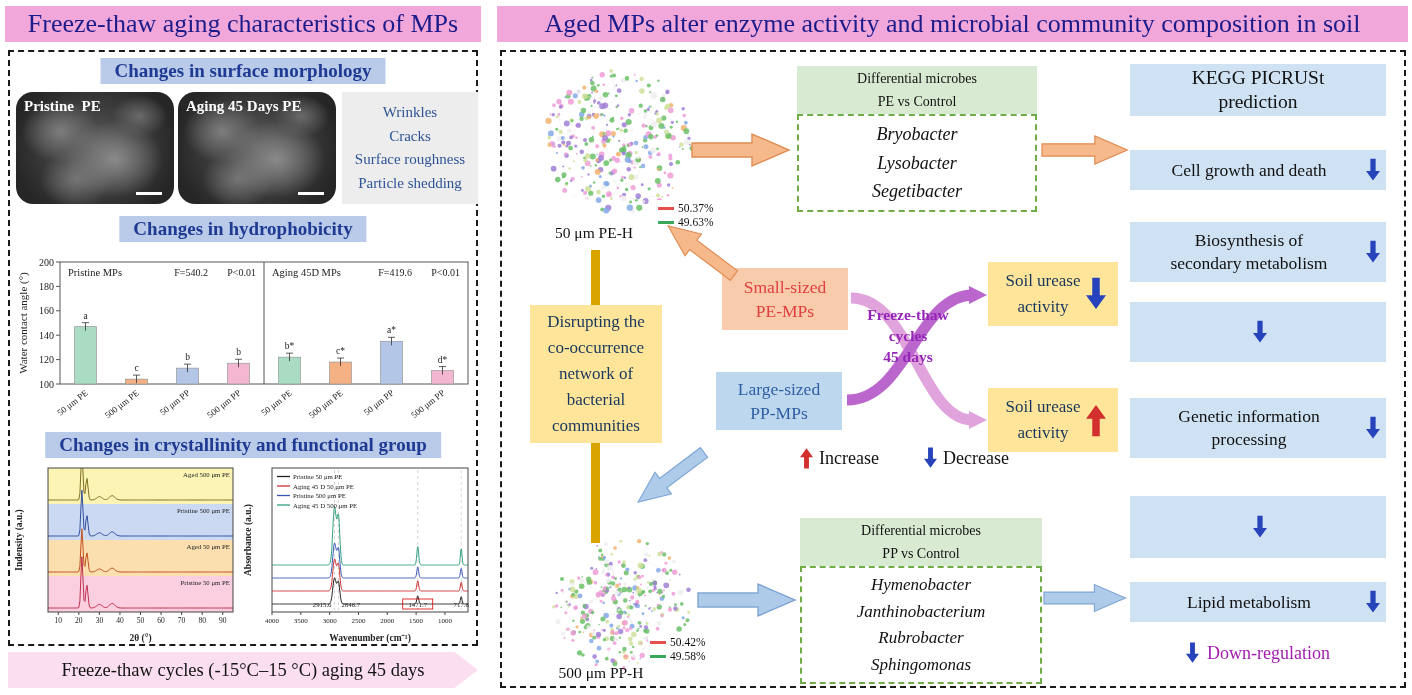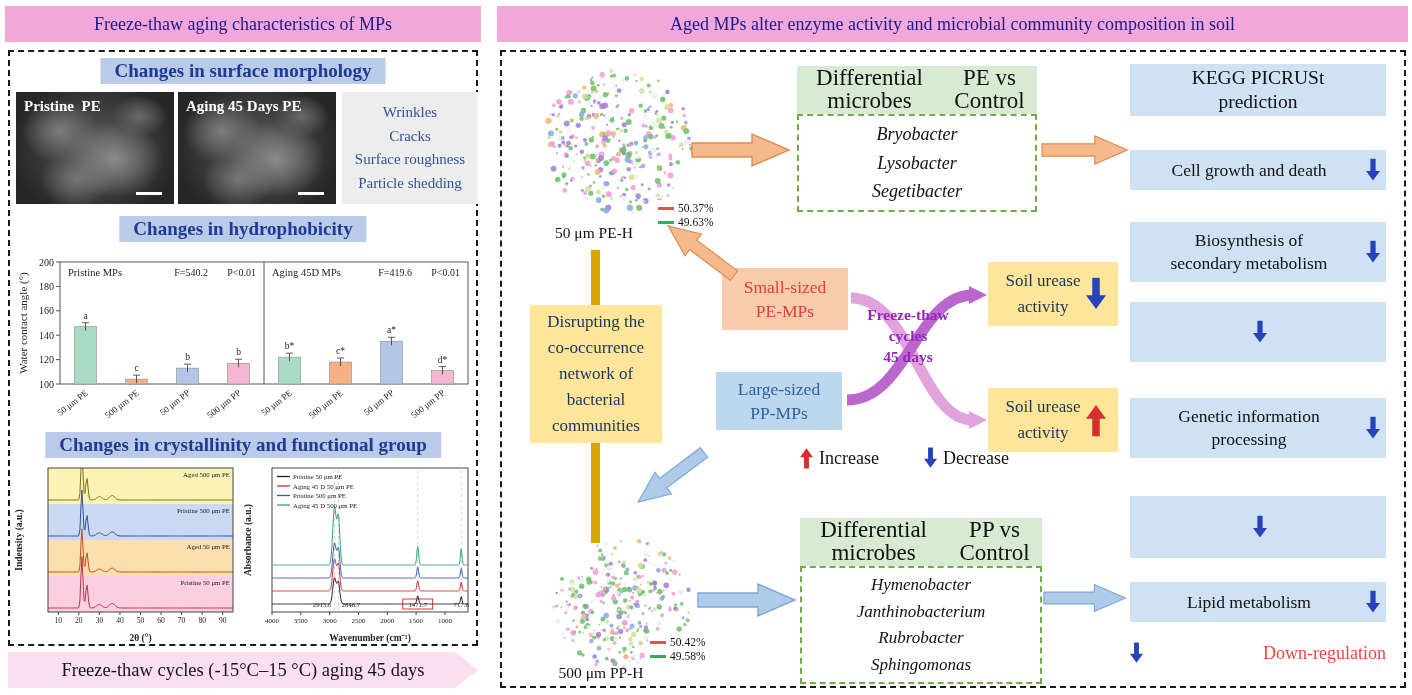--- a/index.html
+++ b/index.html
@@ -1,57 +1,57 @@
 <!DOCTYPE html>
 <html><head>
 <meta charset="utf-8">
 <style>
   *{margin:0;padding:0;box-sizing:border-box}
   html,body{background:#fff}
   body{font-family:"Liberation Serif",serif;width:1412px;height:695px;position:relative;overflow:hidden}
   .abs{position:absolute}
-  .title-bar{position:absolute;background:#f2a7da;color:#1b1b8a;font-size:18px;display:flex;align-items:center;justify-content:center;text-align:center}
+  .title-bar{position:absolute;background:#f2a7da;color:#1b1b8a;font-size:26px;display:flex;align-items:center;justify-content:center;text-align:center}
   .dashed-panel{position:absolute;border:2px dashed #1a1a1a;background:#fff}
   .section-title{position:absolute;background:#b9cbe9;color:#1f3a93;font-size:19px;font-weight:bold;padding:2px 14px;white-space:nowrap;transform:translateX(-50%)}
   .sem{position:absolute;color:#fff;overflow:hidden;
     background:
       radial-gradient(55px 45px at 28% 35%, #7d7d7d, rgba(0,0,0,0) 70%),
       radial-gradient(70px 55px at 62% 60%, #8a8a8a, rgba(0,0,0,0) 70%),
       radial-gradient(40px 30px at 78% 22%, #696969, rgba(0,0,0,0) 70%),
       radial-gradient(50px 40px at 38% 78%, #747474, rgba(0,0,0,0) 72%),
       radial-gradient(95px 85px at 50% 50%, #5a5a5a, #262626 88%),
-      #1c1c1c;}
+      #1c1c1c; border-radius: 17px;}
   .sem-label{position:absolute;top:6px;left:8px;font-weight:bold;font-size:15px;white-space:pre}
   .scale-bar{position:absolute;bottom:9px;right:12px;width:26px;height:3px;background:#fff}
   .features{position:absolute;background:#ededed;display:flex;flex-direction:column;justify-content:space-evenly;align-items:center;color:#2f5496;font-size:15px;text-align:center;padding:6px 4px}
   .banner{position:absolute;background:#fbdff0;color:#141414;font-size:18.5px;display:flex;align-items:center;justify-content:center;clip-path:polygon(0 0,95% 0,100% 50%,95% 100%,0 100%)}
   svg.chart{position:absolute;background:#fff}
   svg.chart text{font-family:"Liberation Serif",serif;fill:#222}
   .net{position:absolute}
   .net-legend{position:absolute;background:#fff;font-size:11.5px;color:#111;line-height:14px;padding:1px 2px}
   .net-legend .dash{display:inline-block;width:16px;height:3px;margin:0 4px 2px 0;vertical-align:middle}
   .net-label{position:absolute;font-size:15.5px;color:#111;text-align:center}
   .block-arrow{position:absolute;overflow:visible}
   .arrow-orange polygon{fill:#f6b98c;stroke:#e08c52;stroke-width:1.4}
   .arrow-blue polygon{fill:#aecbea;stroke:#7fa6d4;stroke-width:1.4}
-  .green-head{position:absolute;background:#d9ead3;color:#111;font-size:23px;text-align:center;display:flex;flex-direction:row;justify-content:center;line-height:23px}
+  .green-head{position:absolute;background:#d9ead3;color:#111;font-size:14px;text-align:center;display:flex;flex-direction:column;justify-content:center;line-height:23px}
   .green-dash{position:absolute;border:2px dashed #70ad47;background:#fff;display:flex;flex-direction:column;justify-content:space-evenly;align-items:center;color:#111}
   .microbe{font-style:italic;font-size:18px}
   .vs{}
   .blue-box{position:absolute;background:#cfe2f3;color:#111;display:flex;align-items:center;justify-content:center;text-align:center;font-size:17.5px;line-height:23px;padding:2px 6px}
   .blue-box .ptext{flex:1;text-align:center;max-width:196px;margin:0 auto}
   .kegg{font-size:19.5px;line-height:24px;flex-direction:column}
   .mini-arrow{width:14px;height:24px;flex:0 0 14px;margin-left:4px}
   .yellow-box{position:absolute;background:#ffe599;color:#17365d;display:flex;align-items:center;justify-content:center;text-align:center;font-size:17px;line-height:26px;padding:4px 6px}
   .conn{position:absolute;background:#d9a400}
   .mps-box{position:absolute;display:flex;flex-direction:column;align-items:center;justify-content:center;font-size:17.5px;line-height:24px;text-align:center}
   .freeze-text{position:absolute;color:#9526b8;font-weight:bold;font-size:15.5px;text-align:center;line-height:21px}
   .legend-item{position:absolute;display:flex;align-items:center;font-size:18px;color:#111}
   .legend-item svg{margin-right:6px}
-  .downreg{position:absolute;display:flex;align-items:center;justify-content:space-between;font-size:18px;color:#ef4444}
+  .downreg{position:absolute;display:flex;align-items:center;justify-content:center;font-size:18px;color:#a21caf}
   .downreg svg{margin-right:8px}
 </style>
 </head>
 <body>
 
 <div class="title-bar" style="left:5px;top:6px;width:476px;height:36px">Freeze-thaw aging characteristics of MPs</div>
 
 <div class="dashed-panel" style="left:8px;top:50px;width:470px;height:596px"></div>
 
 <span class="section-title" style="left:243px;top:58px">Changes in surface morphology</span>

